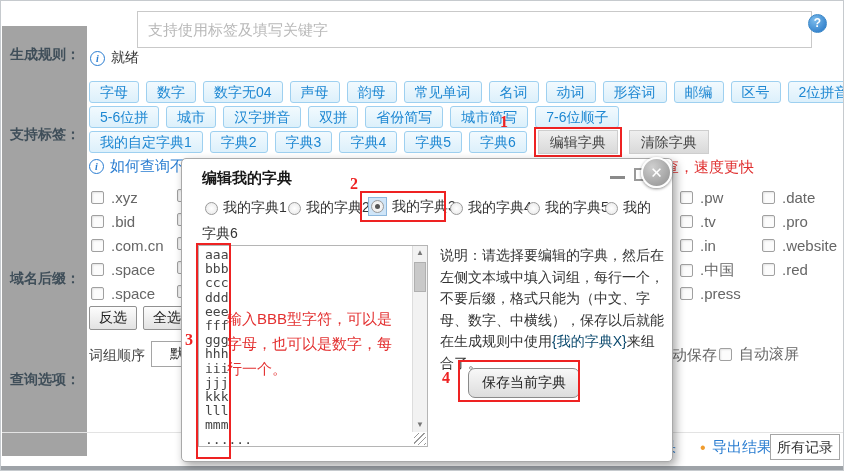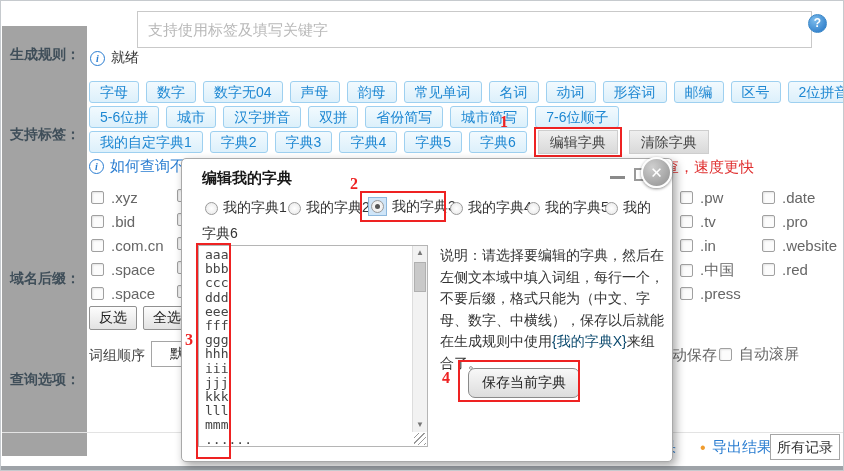--- a/index.html
+++ b/index.html
@@ -308,20 +308,21 @@
           <div>fff</div>
         <div>ggg</div>
           <div>hhh</div>
         <div>iii</div>
           <div>jjj</div>
         <div>kkk</div>
           <div>lll</div>
         <div>mmm</div>
           <div>......</div>
       </div>
+      <div class="ta-note">输入BBB型字符，可以是字母，也可以是数字，每行一个。</div>
       <div class="sbar">
         <div class="up">▲</div>
         <div class="thumb"></div>
         <div class="down">▼</div>
       </div>
       <div class="grip"></div>
     </div>
     <div class="red-rect" style="left:14px; top:84px; width:35px; height:216px"></div>
     <div class="step-num" style="left:3px; top:172px">3</div>
 

